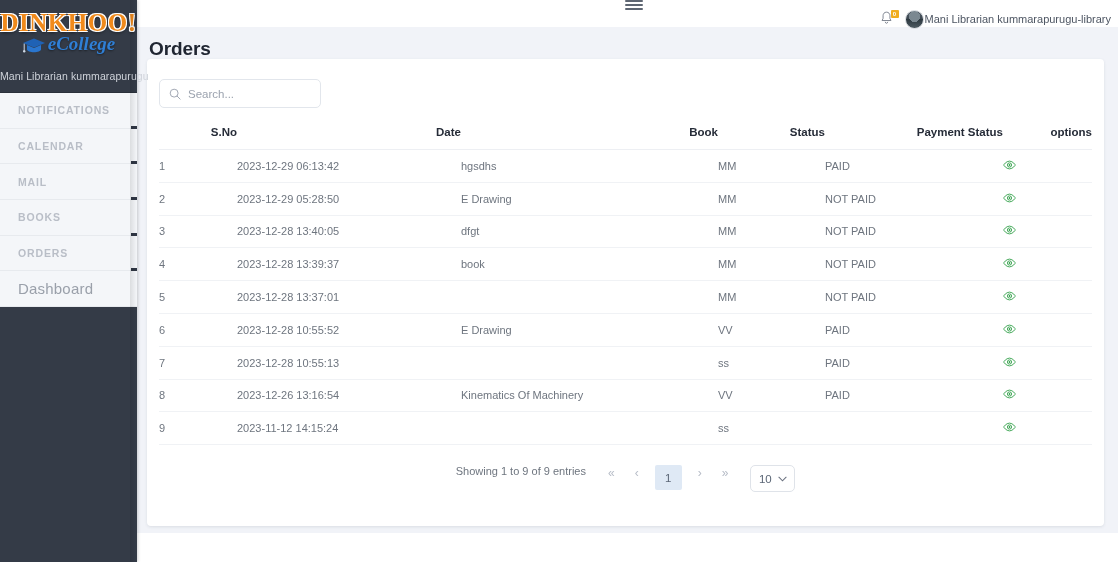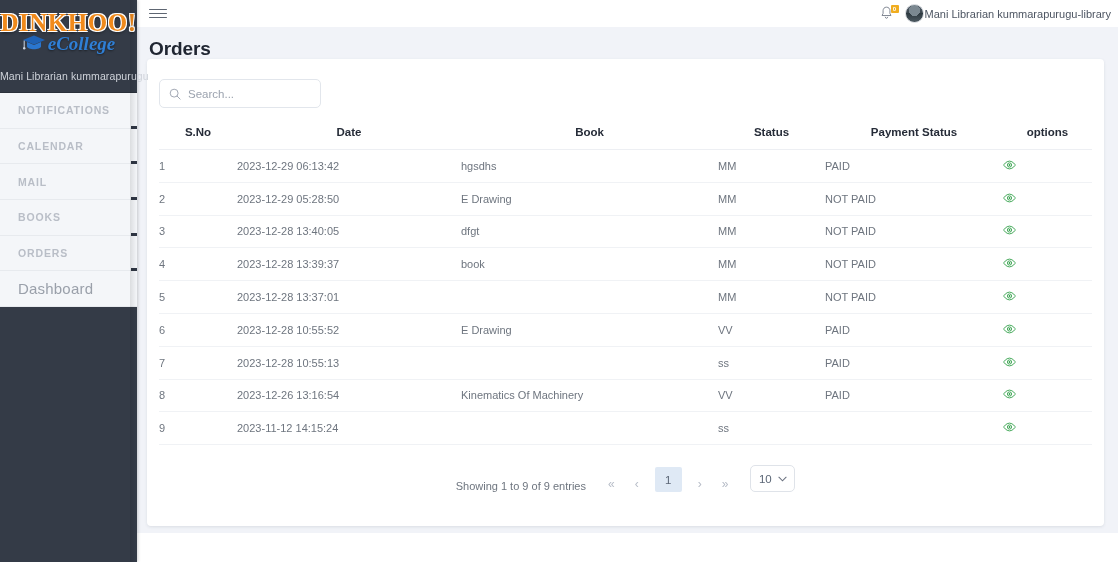--- a/index.html
+++ b/index.html
@@ -50,21 +50,21 @@
       -1px -1px 0 #ffffff,
        1px -1px 0 #ffffff,
       -1px  1px 0 #ffffff,
        1px  1px 0 #ffffff,
        0 2px 3px rgba(0,0,0,0.5);
     margin-top: 6px;
     line-height: 26px;
   }
   .logo-row2 {
     display: flex;
-    align-items: flex-start;
+    align-items: flex-end;
     justify-content: center;
     margin-top: -2px;
     gap: 2px;
   }
   .cap-icon { display:block; }
   .logo-ecollege {
     font-family: "Liberation Serif", serif;
     font-style: italic;
     font-weight: bold;
     font-size: 19px;
@@ -131,20 +131,21 @@
   
   .topbar {
     position: absolute;
     left: 137px; top: 0;
     width: 981px;
     height: 27px;
     background: #ffffff;
     display: flex;
     align-items: center;
     z-index: 10;
+    flex-direction: column;
   }
   .hamburger {
     width: 18px;
     margin-left: 12px;
     cursor: pointer;
     display: flex;
     flex-direction: column;
     gap: 2.5px;
   }
   .hamburger span {
@@ -255,21 +256,21 @@
   .search-input::placeholder { color: #9ca3af; }
 
   
   table.orders {
     width: 100%;
     border-collapse: collapse;
     margin-top: 18px;
     table-layout: fixed;
   }
   table.orders th {
-    text-align: center;
+    text-align: right;
     font-size: 11.5px;
     font-weight: bold;
     color: #262c38;
     padding: 0 0 11px 0;
     border-bottom: 1px solid #edeff3;
   }
   table.orders td {
     font-size: 11px;
     color: #6e757f;
     height: 32.8px;
@@ -288,21 +289,21 @@
     border: none;
     padding: 0;
     cursor: pointer;
     display: inline-flex;
     align-items: center;
   }
 
   
   .pager {
     display: flex;
-    align-items: flex-end;
+    align-items: flex-start;
     justify-content: center;
     gap: 12px;
     margin-top: 20px;
   }
   .pager-info {
     font-size: 11px;
     color: #6e757f;
     margin-right: 6px;
   }
   .pg-btn {

